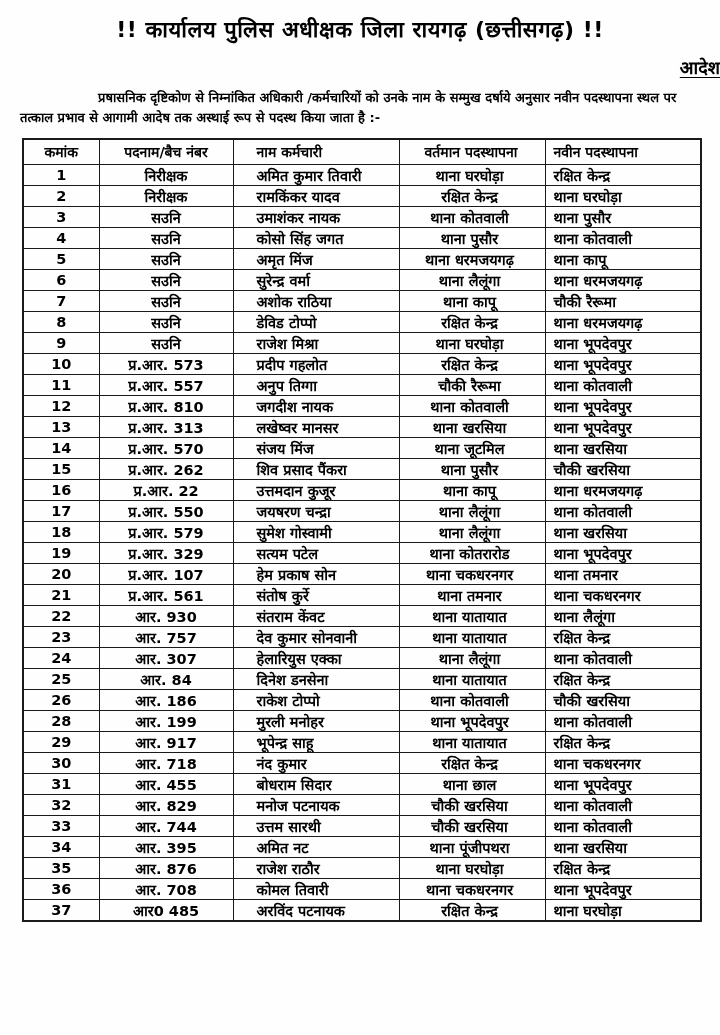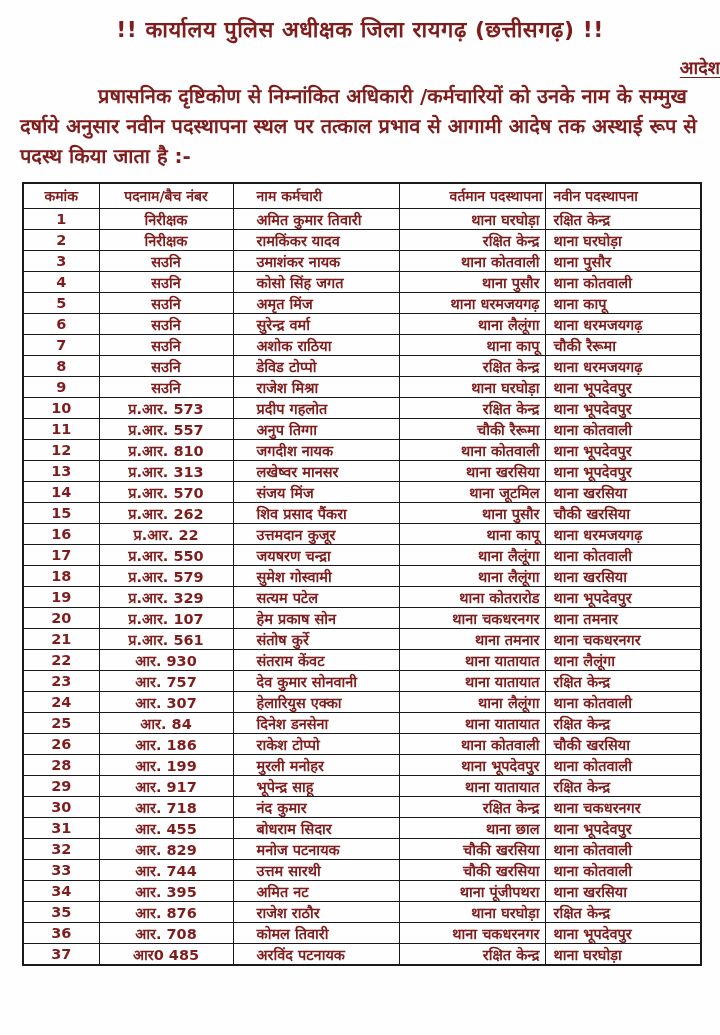--- a/index.html
+++ b/index.html
@@ -6,21 +6,21 @@
     margin: 0;
     padding: 0;
     background: #e8e8e8;
   }
   .page {
     position: relative;
     width: 720px;
     height: 1035px;
     margin: 0 auto;
     background: #fefefe;
-    color: #7f1d1d;
+    color: #000000;
     font-family: "DejaVu Sans", sans-serif;
     overflow: hidden;
     box-sizing: border-box;
   }
   .doc-title {
     text-align: center;
     font-size: 22px;
     font-weight: 700;
     padding-top: 13px;
     letter-spacing: 0.5px;
@@ -29,24 +29,24 @@
     text-align: right;
     font-size: 18px;
     font-weight: 700;
     margin-top: 12px;
   }
   .order-heading span {
     text-decoration: underline;
     text-underline-offset: 3px;
   }
   .intro-para {
-    font-size: 20px;
+    font-size: 13px;
     font-weight: 700;
     line-height: 1.5;
-    margin: 2px 16px 0 20px;
+    margin: 9px 16px 0 20px;
     text-indent: 78px;
     text-align: left;
   }
   table.transfer-table {
     border-collapse: collapse;
     margin: 11px auto 0 22px;
     width: 678px;
     table-layout: fixed;
     border: 2px solid #1a1a1a;
   }
@@ -65,21 +65,21 @@
     padding: 0 2px;
   }
   .transfer-table td {
     font-size: 14.5px;
     height: 20px;
     padding: 0 5px;
   }
   .transfer-table .col0 { width: 76px;  text-align: center; }
   .transfer-table .col1 { width: 134px; text-align: center; }
   .transfer-table .col2 { width: 166px; text-align: left; padding-left: 23px; }
-  .transfer-table .col3 { width: 146px; text-align: right; padding-left: 0; }
+  .transfer-table .col3 { width: 146px; text-align: center; padding-left: 0; }
   .transfer-table .col4 { width: 156px; text-align: left; padding-left: 8px; }
 </style>
 </head>
 <body>
 
 <div class="page">
 
   <div class="doc-title">!! कार्यालय पुलिस अधीक्षक जिला रायगढ़ (छत्तीसगढ़) !!</div>
 
   <div class="order-heading">

